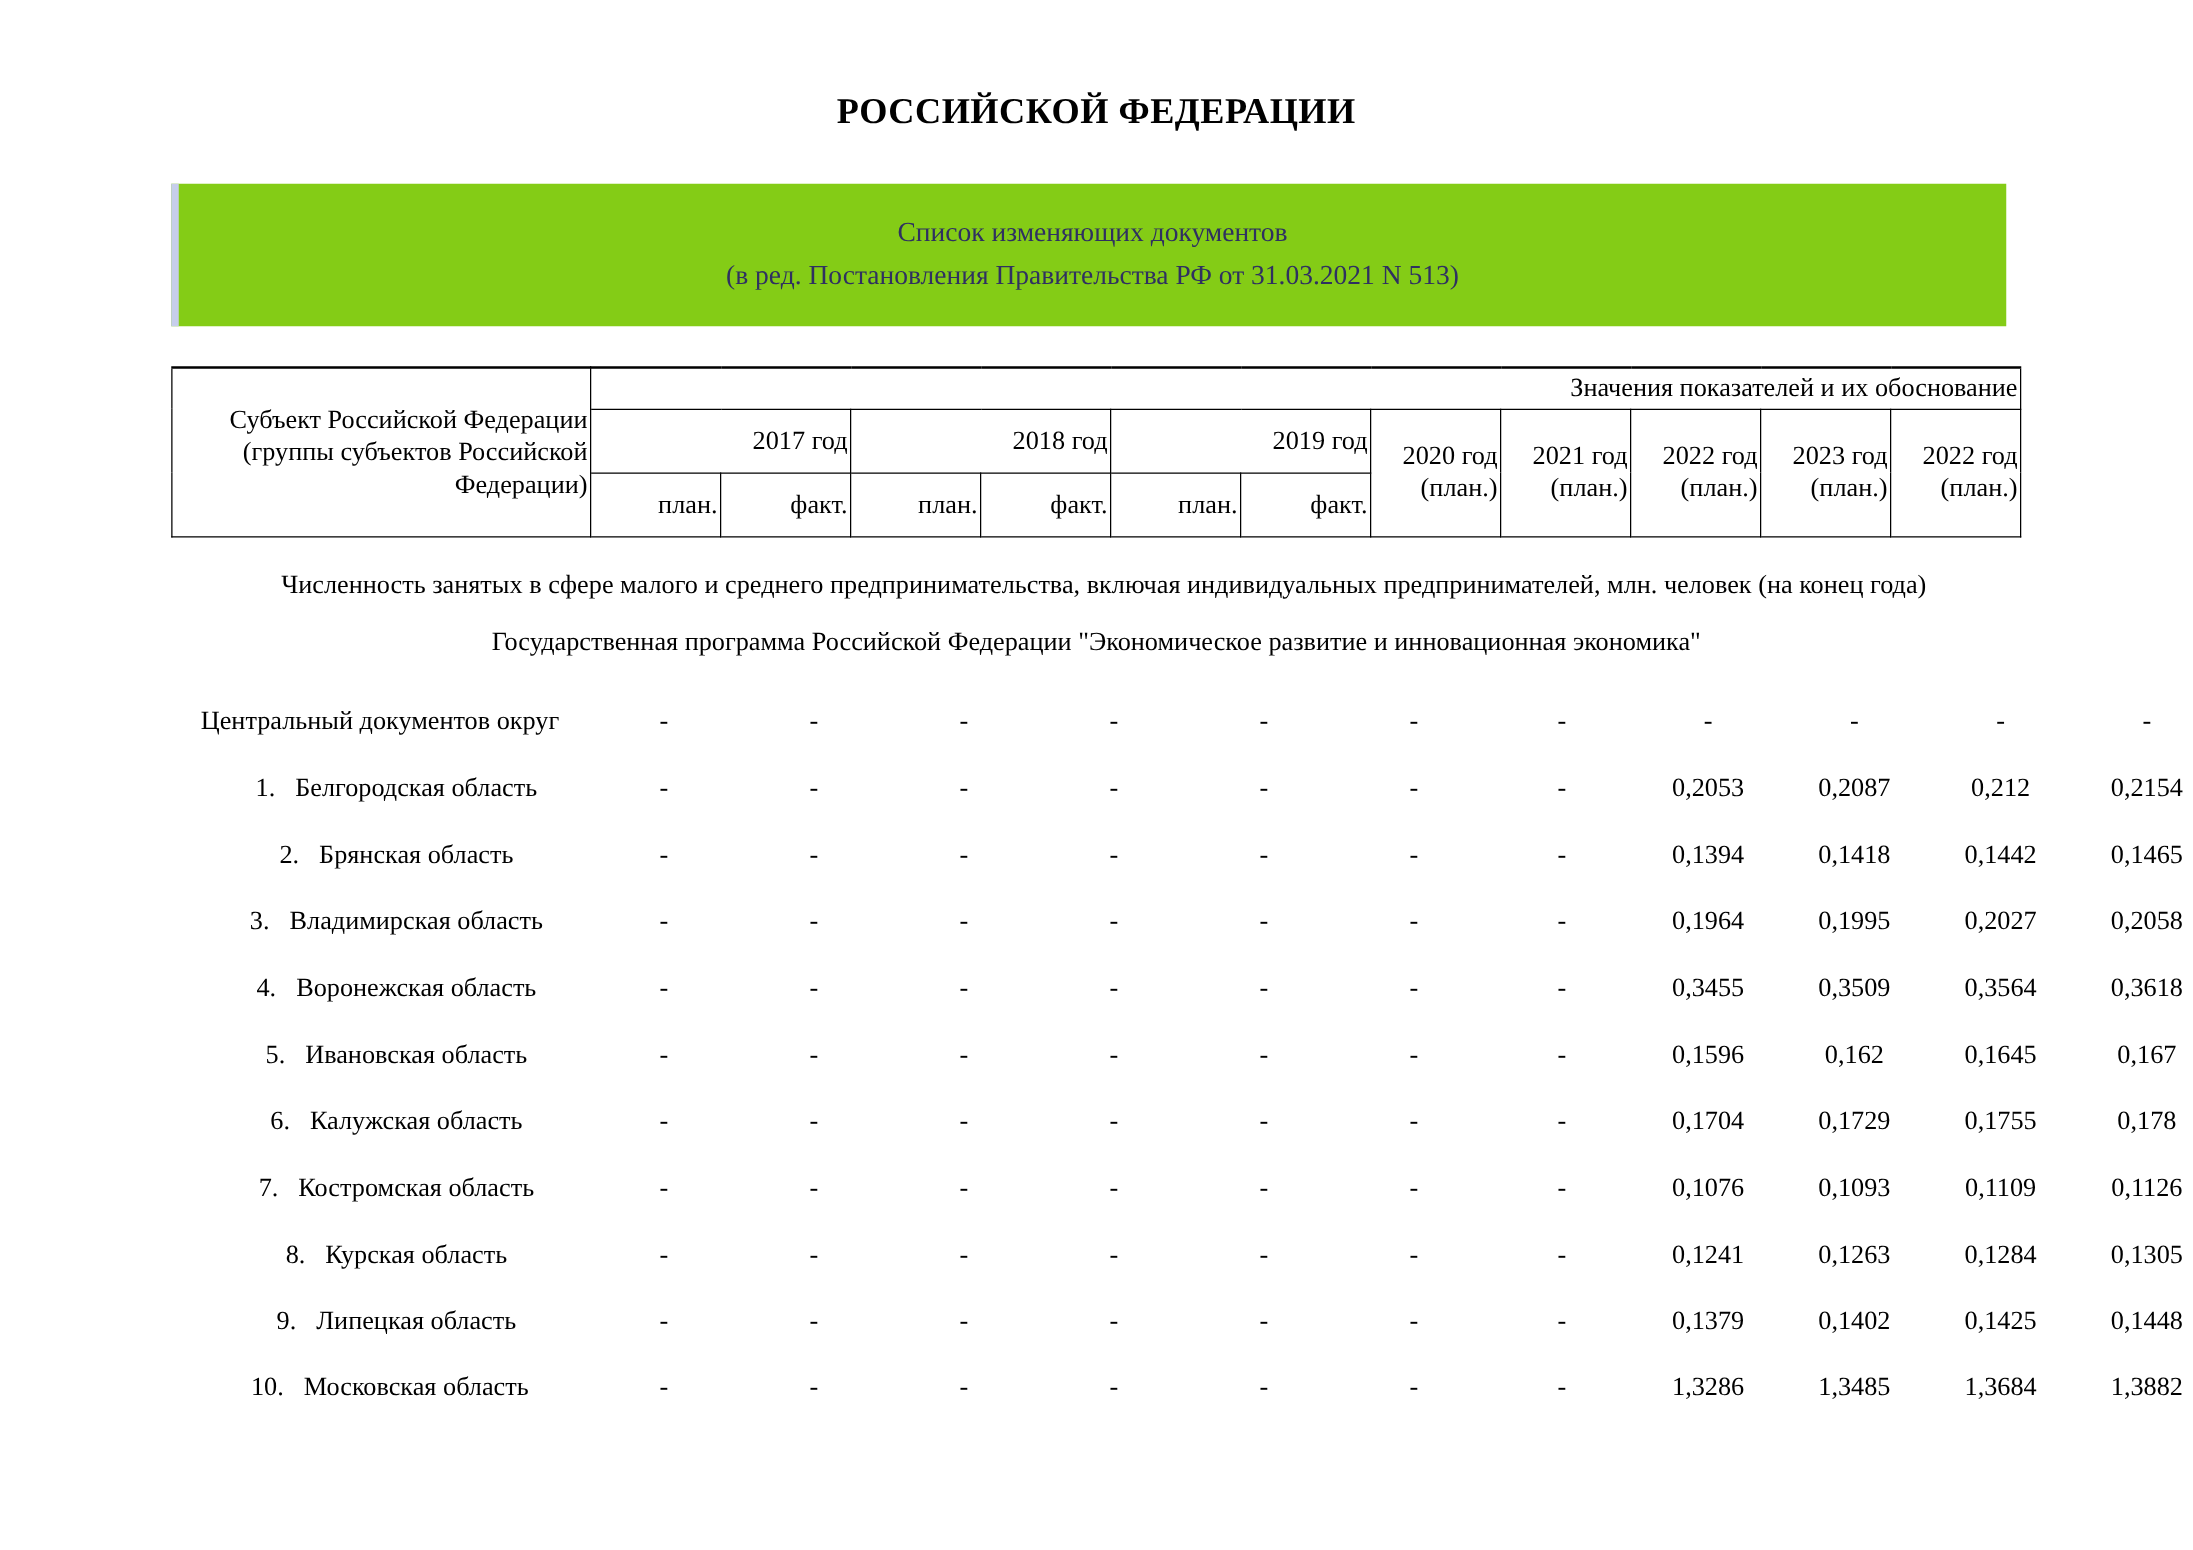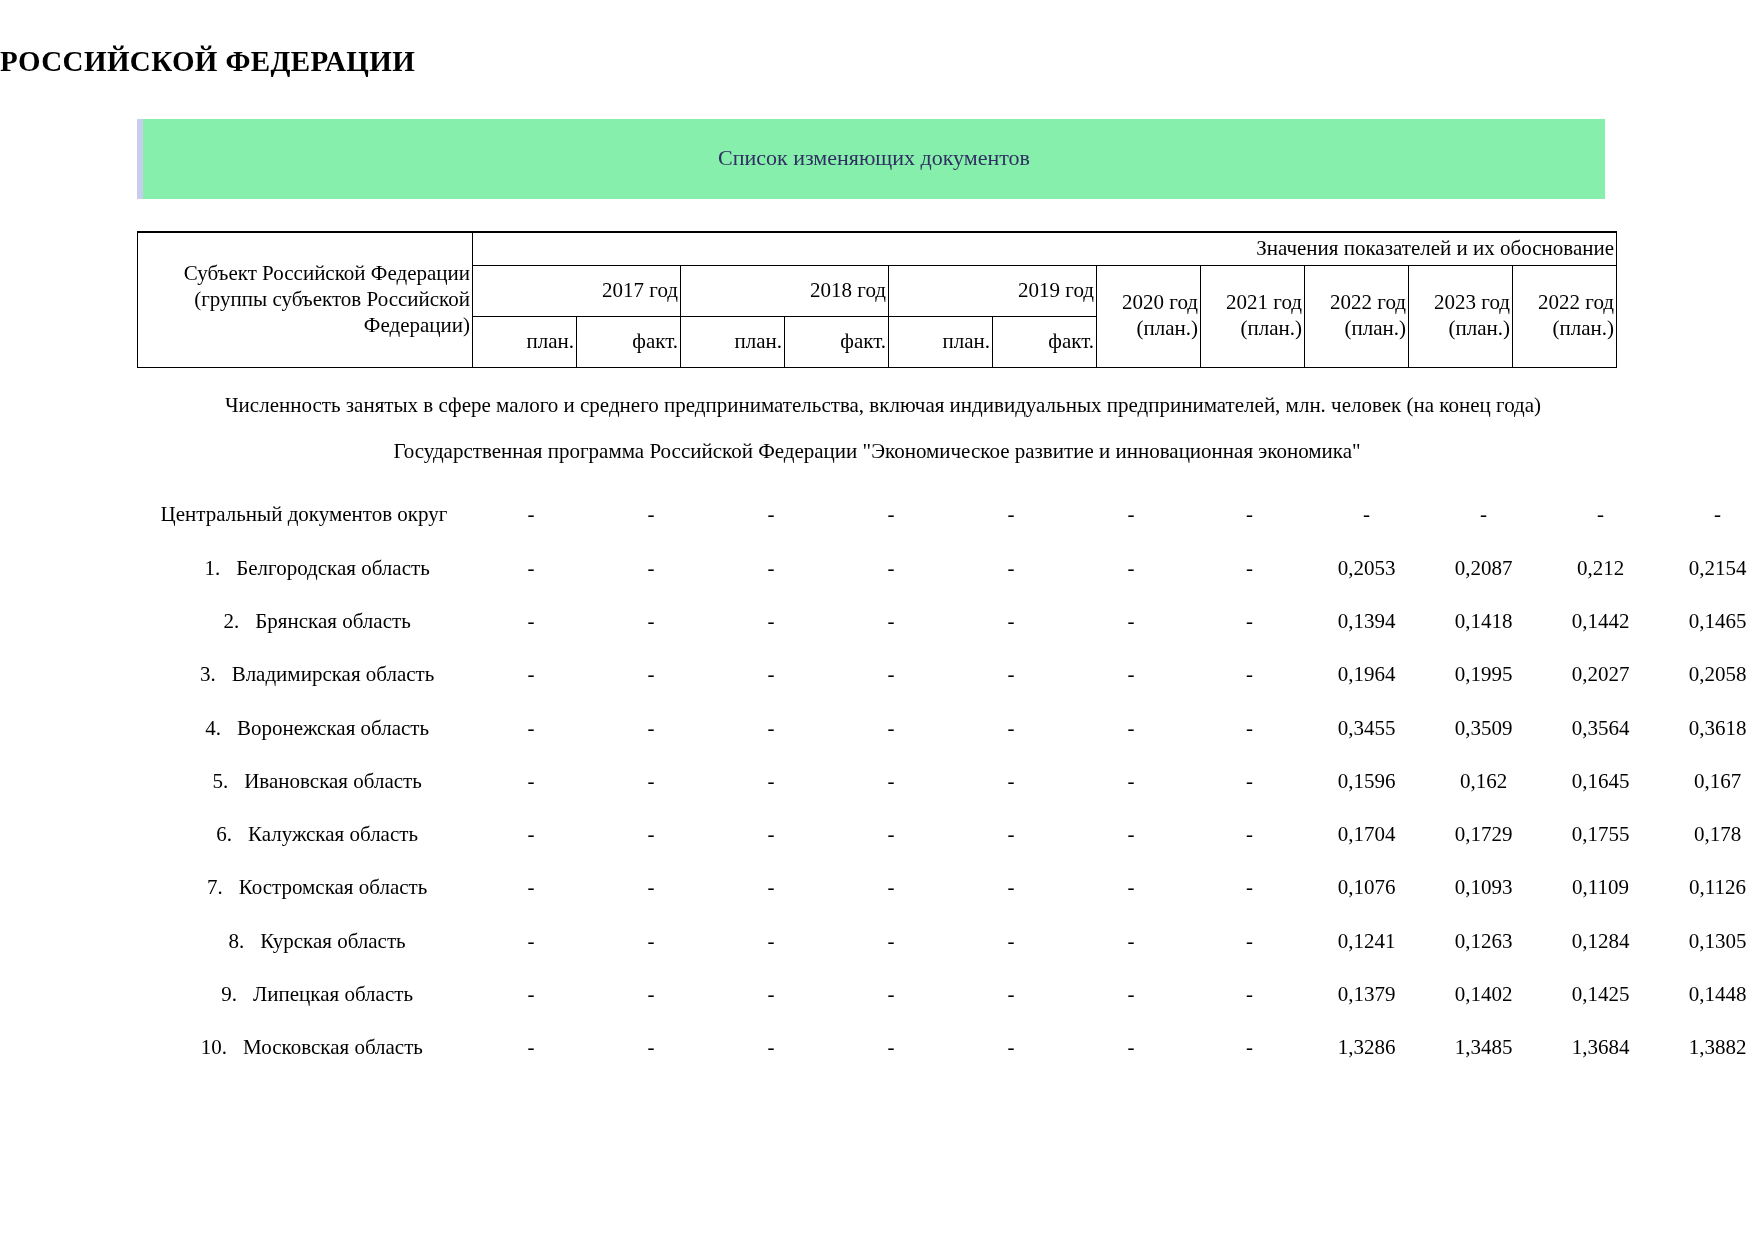--- a/index.html
+++ b/index.html
@@ -19,34 +19,35 @@
   .page {
     width: 1754px;
     height: 1240px;
     box-sizing: border-box;
     padding: 0;
     position: relative;
   }
 
   
   .doc-title {
+    text-align: center;
     font-size: 29px;
     font-weight: bold;
     letter-spacing: 0.4px;
     margin: 0;
-    padding-top: 44px;
+    padding-top: 72px;
     line-height: 1.2;
   }
 
   
   .callout {
     margin: 40px 0 0 137px;
     width: 1468px;
     box-sizing: border-box;
-    background: #86efac;
+    background: #84cc16;
     border-left: 6px solid #c6ceeb;
     padding: 22px 10px 24px 10px;
     text-align: center;
     color: #2f3061;
     font-size: 22px;
     line-height: 1.55;
   }
   .callout div { white-space: nowrap; }
 
   
@@ -133,20 +134,21 @@
 </style>
 </head>
 <body>
 
 <div class="page">
 
   <h1 class="doc-title">РОССИЙСКОЙ ФЕДЕРАЦИИ</h1>
 
   <div class="callout">
     <div>Список изменяющих документов</div>
+    <div>(в ред. Постановления Правительства РФ от 31.03.2021 N 513)</div>
   </div>
 
   <div class="tbl-wrap">
     <table class="main">
       <tbody>
         <tr>
           <td class="subject-head" rowspan="3">Субъект Российской Федерации (группы субъектов Российской Федерации)</td>
           <td colspan="11">Значения показателей и их обоснование</td>
         </tr>
         <tr>

